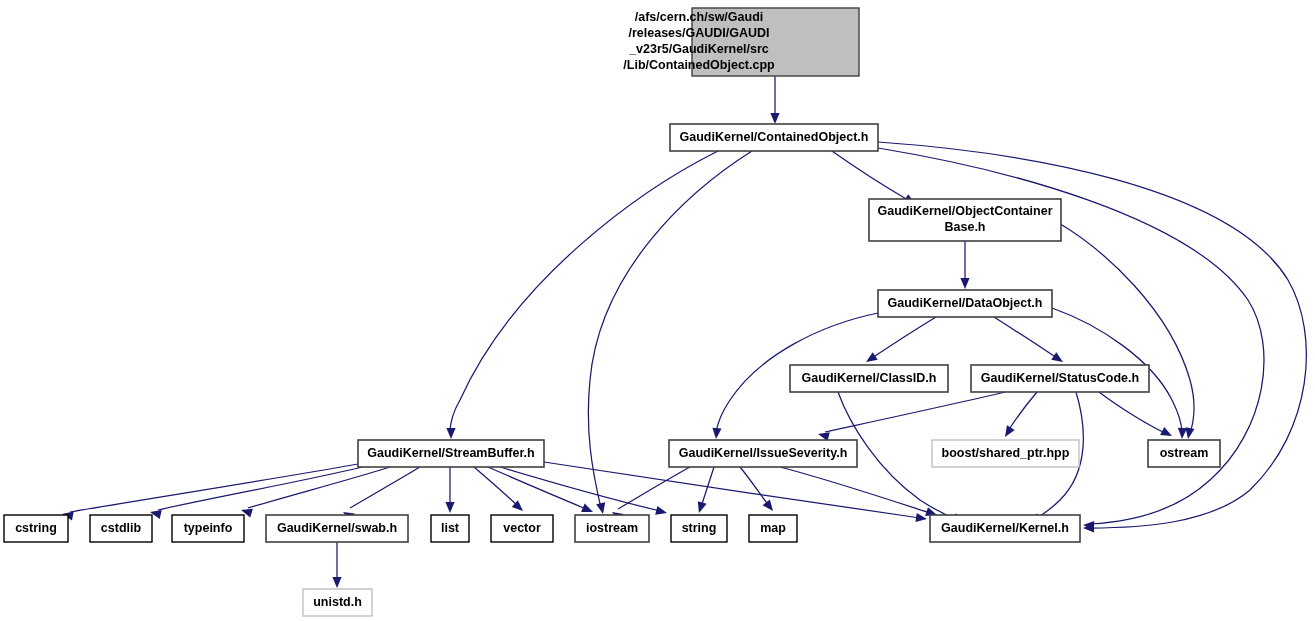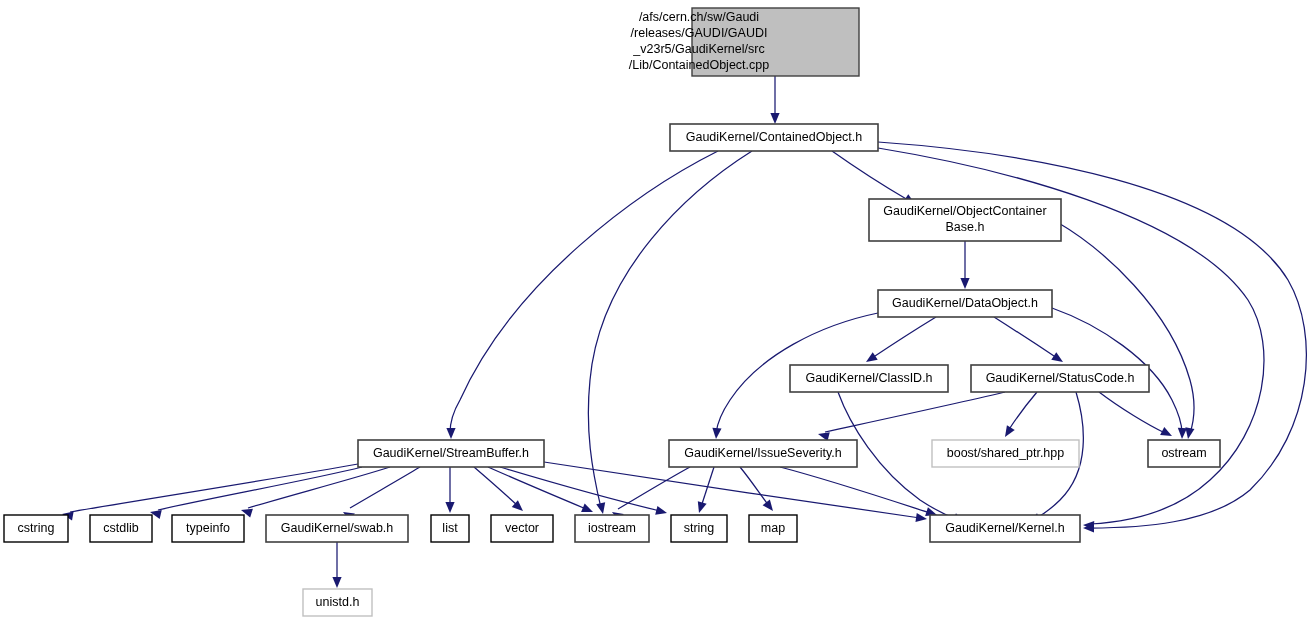--- a/index.html
+++ b/index.html
@@ -9,20 +9,21 @@
   }
   body {
     font-family: "Liberation Sans", sans-serif;
   }
   #graph-root {
     position: relative;
     width: 1315px;
     height: 621px;
     overflow: hidden;
     background: #ffffff;
+    font-weight: bold;
   }
   svg#dep-graph {
     display: block;
     width: 1315px;
     height: 621px;
   }
   .node-box {
     fill: #ffffff;
     stroke: #000000;
     stroke-width: 1.4;

